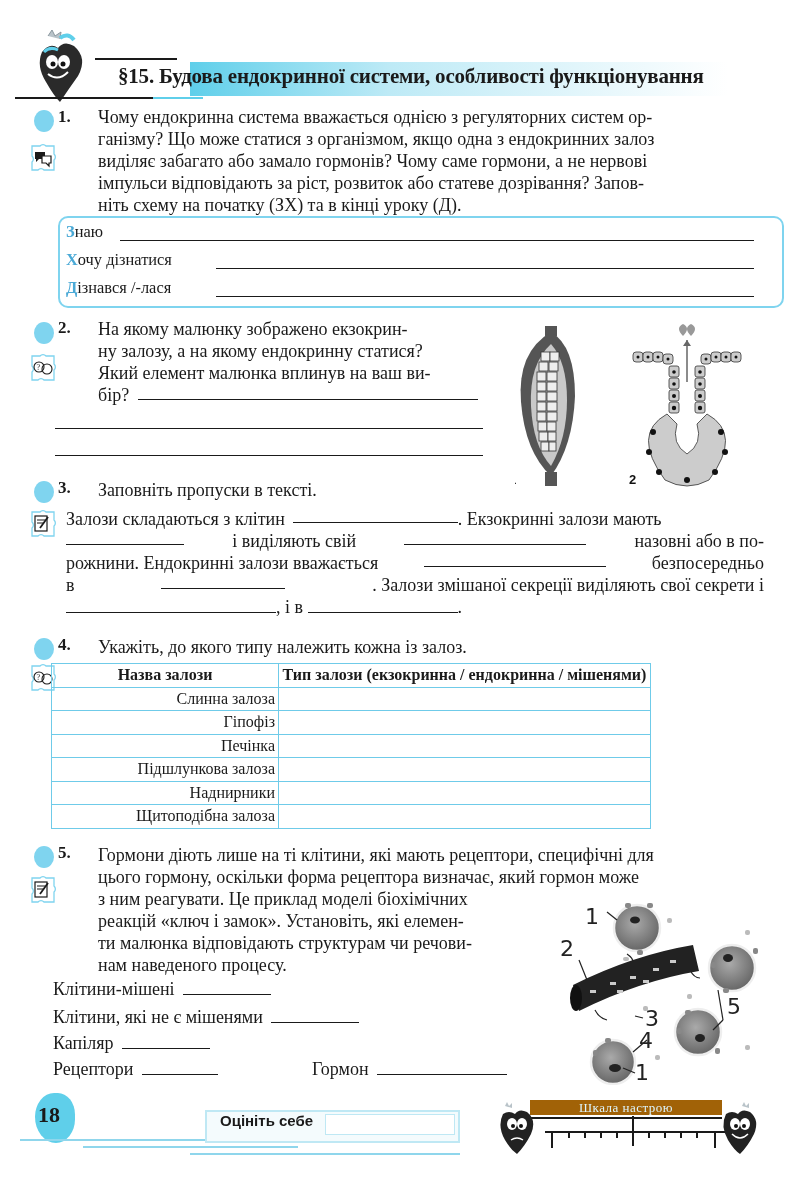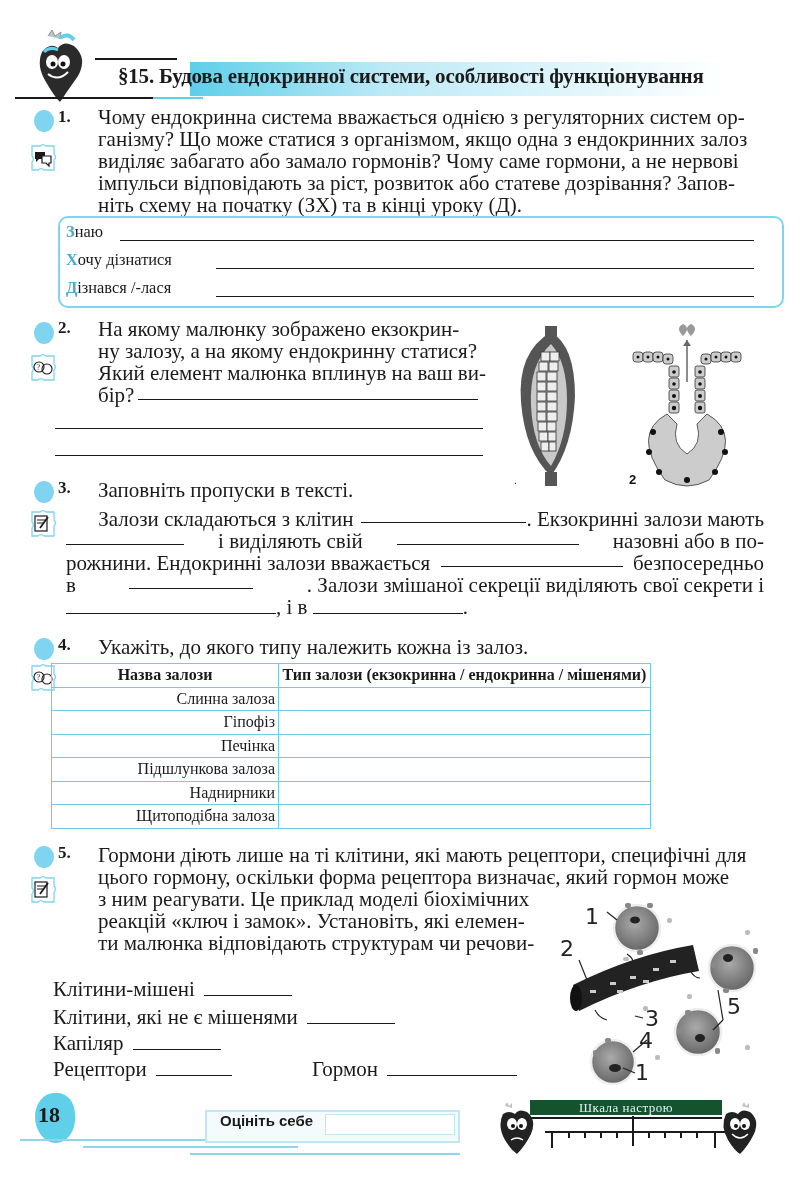--- a/index.html
+++ b/index.html
@@ -12,21 +12,21 @@
     background: linear-gradient(90deg, #5fcfea 0%, #bdeaf6 35%, #ffffff 95%); }
   .hdr-line-top { left: 95px; top: 58px; width: 82px; height: 2px; background: #1a1a1a; }
   .hdr-line-bot { left: 15px; top: 97px; width: 138px; height: 2px; background: #1a1a1a; }
   .hdr-line-bot2 { left: 153px; top: 97px; width: 50px; height: 2px; background: #5fcfea; }
   .hdr-title { left: 78px; top: 64px; font-size: 21px; font-weight: bold; letter-spacing: -0.2px; white-space: nowrap; }
 
   .mascot { left: 30px; top: 28px; width: 62px; height: 74px; }
 
   .qnum-dot { width: 20px; height: 22px; border-radius: 50%; background: #7fd4ef; }
   .qnum { font-weight: bold; font-size: 17px; }
-  .qtext { font-size: 21px; line-height: 22px; text-align: justify; }
+  .qtext { font-size: 18px; line-height: 22px; text-align: justify; }
 
   .puzzle { width: 38px; height: 38px; }
 
   .blank { display: inline-block; border-bottom: 1.3px solid #1a1a1a; height: 15px; vertical-align: baseline; }
 
   
   .kwl { left: 58px; top: 216px; width: 726px; height: 92px; border: 2px solid #7fd4ef; border-radius: 10px; }
   .kwl-row { position: absolute; left: 6px; font-size: 16.4px; white-space: nowrap; }
   .kwl-row .cap { color: #4aa9d6; font-weight: bold; }
   .kwl-line { position: absolute; height: 1.3px; background: #1a1a1a; }
@@ -40,21 +40,21 @@
   
   .page-num-blob { left: 35px; top: 1093px; width: 40px; height: 50px; border-radius: 50% 45% 50% 55%; background: #5fcfea; }
   .page-num { left: 38px; top: 1102px; font-size: 22px; font-weight: bold; }
   .foot-l1 { left: 20px; top: 1139px; width: 355px; height: 2px; background: #8fd6ec; }
   .foot-l2 { left: 83px; top: 1146px; width: 215px; height: 2px; background: #8fd6ec; }
   .foot-l3 { left: 190px; top: 1153px; width: 270px; height: 2px; background: #8fd6ec; }
   .rate-box { left: 205px; top: 1110px; width: 255px; height: 33px; border: 2px solid #bfe8f4; background: #f4fbfd; }
   .rate-label { left: 220px; top: 1112px; font-family: Liberation Sans, sans-serif; font-size: 15px; font-weight: bold; }
   .rate-input { left: 325px; top: 1114px; width: 130px; height: 21px; border: 1.5px solid #bfe8f4; background: #fff; }
 
-  .mood-bar { left: 530px; top: 1100px; width: 192px; height: 15px; background: #14532d; color: #dff6fd;
+  .mood-bar { left: 530px; top: 1100px; width: 192px; height: 15px; background: #a16207; color: #dff6fd;
     font-size: 13px; text-align: center; line-height: 15px; letter-spacing: 0.5px; }
   .mood-top { left: 530px; top: 1117px; width: 192px; height: 1.8px; background: #1a1a1a; }
 </style>
 </head>
 <body>
 
 <svg class="abs mascot" viewBox="0 0 62 74">
   <path d="M18 8 l4 -6 l3 6 l6 -4 l-1 7" fill="#b9c3c9" stroke="#8a979e" stroke-width="1"></path>
   <path d="M30 10 q8 -6 14 2" fill="none" stroke="#5fcfea" stroke-width="4"></path>
   <path d="M12 24 q-6 14 4 30 q8 14 14 20 q8 -12 18 -26 q10 -18 -4 -30 q-10 -6 -16 2 q-8 -6 -16 4z" fill="#2a2a2a"></path>
@@ -210,21 +210,21 @@
 <div class="abs qnum" style="left:58px;top:478px;">3.</div>
 <div class="abs qtext" style="left:98px;top:479px;">Заповніть пропуски в тексті.</div>
 <svg class="abs puzzle" style="left:24px;top:506px;" viewBox="0 0 38 38">
   <path d="M8 6 h8 a4 4 0 0 1 6 0 h8 v8 a4 4 0 0 1 0 6 v10 h-10 a4 4 0 0 0 -6 0 h-6 v-8 a4 4 0 0 0 0 -6z" fill="#fff" stroke="#7fd4ef" stroke-width="1.3"></path>
   <rect x="11" y="10" width="12" height="15" fill="#fff" stroke="#1a1a1a" stroke-width="1.2"></rect>
   <line x1="13" y1="14" x2="21" y2="14" stroke="#1a1a1a"></line>
     <line x1="13" y1="17" x2="19" y2="17" stroke="#1a1a1a"></line>
   <line x1="24" y1="11" x2="16" y2="22" stroke="#1a1a1a" stroke-width="1.8"></line>
 </svg>
 <div class="abs qtext" style="left:66px;top:508px;width:698px;">
-  <div style="display:flex;justify-content:flex-end;">
+  <div style="display:flex;justify-content:flex-start;">
     <span>Залози складаються з клітин</span>
     <span class="blank" style="width:165px;margin-left:8px;"></span>
     <span>. Екзокринні залози мають</span>
   </div>
   <div style="display:flex;justify-content:space-between;">
     <span class="blank" style="width:118px;"></span>
     <span>і виділяють свій</span>
     <span class="blank" style="width:182px;"></span>
     <span>назовні або в по-</span>
   </div>
@@ -298,20 +298,21 @@
   <line x1="24" y1="11" x2="16" y2="22" stroke="#1a1a1a" stroke-width="1.8"></line>
 </svg>
 <div class="abs qtext" style="left:98px;top:844px;width:666px;">
   <div>Гормони діють лише на ті клітини, які мають рецептори, специфічні для</div>
   <div>цього гормону, оскільки форма рецептора визначає, який гормон може</div>
 </div>
 <div class="abs qtext" style="left:98px;top:888px;width:444px;">
   <div>з ним реагувати. Це приклад моделі біохімічних</div>
   <div>реакцій «ключ і замок». Установіть, які елемен-</div>
   <div>ти малюнка відповідають структурам чи речови-</div>
+  <div>нам наведеного процесу.</div>
 </div>
 
 <div class="abs qtext" style="left:53px;top:978px;">
   <span>Клітини-мішені</span>
   <span class="blank" style="width:88px;margin-left:4px;"></span>
 </div>
 <div class="abs qtext" style="left:53px;top:1006px;">
   <span>Клітини, які не є мішенями</span>
   <span class="blank" style="width:88px;margin-left:4px;"></span>
 </div>

